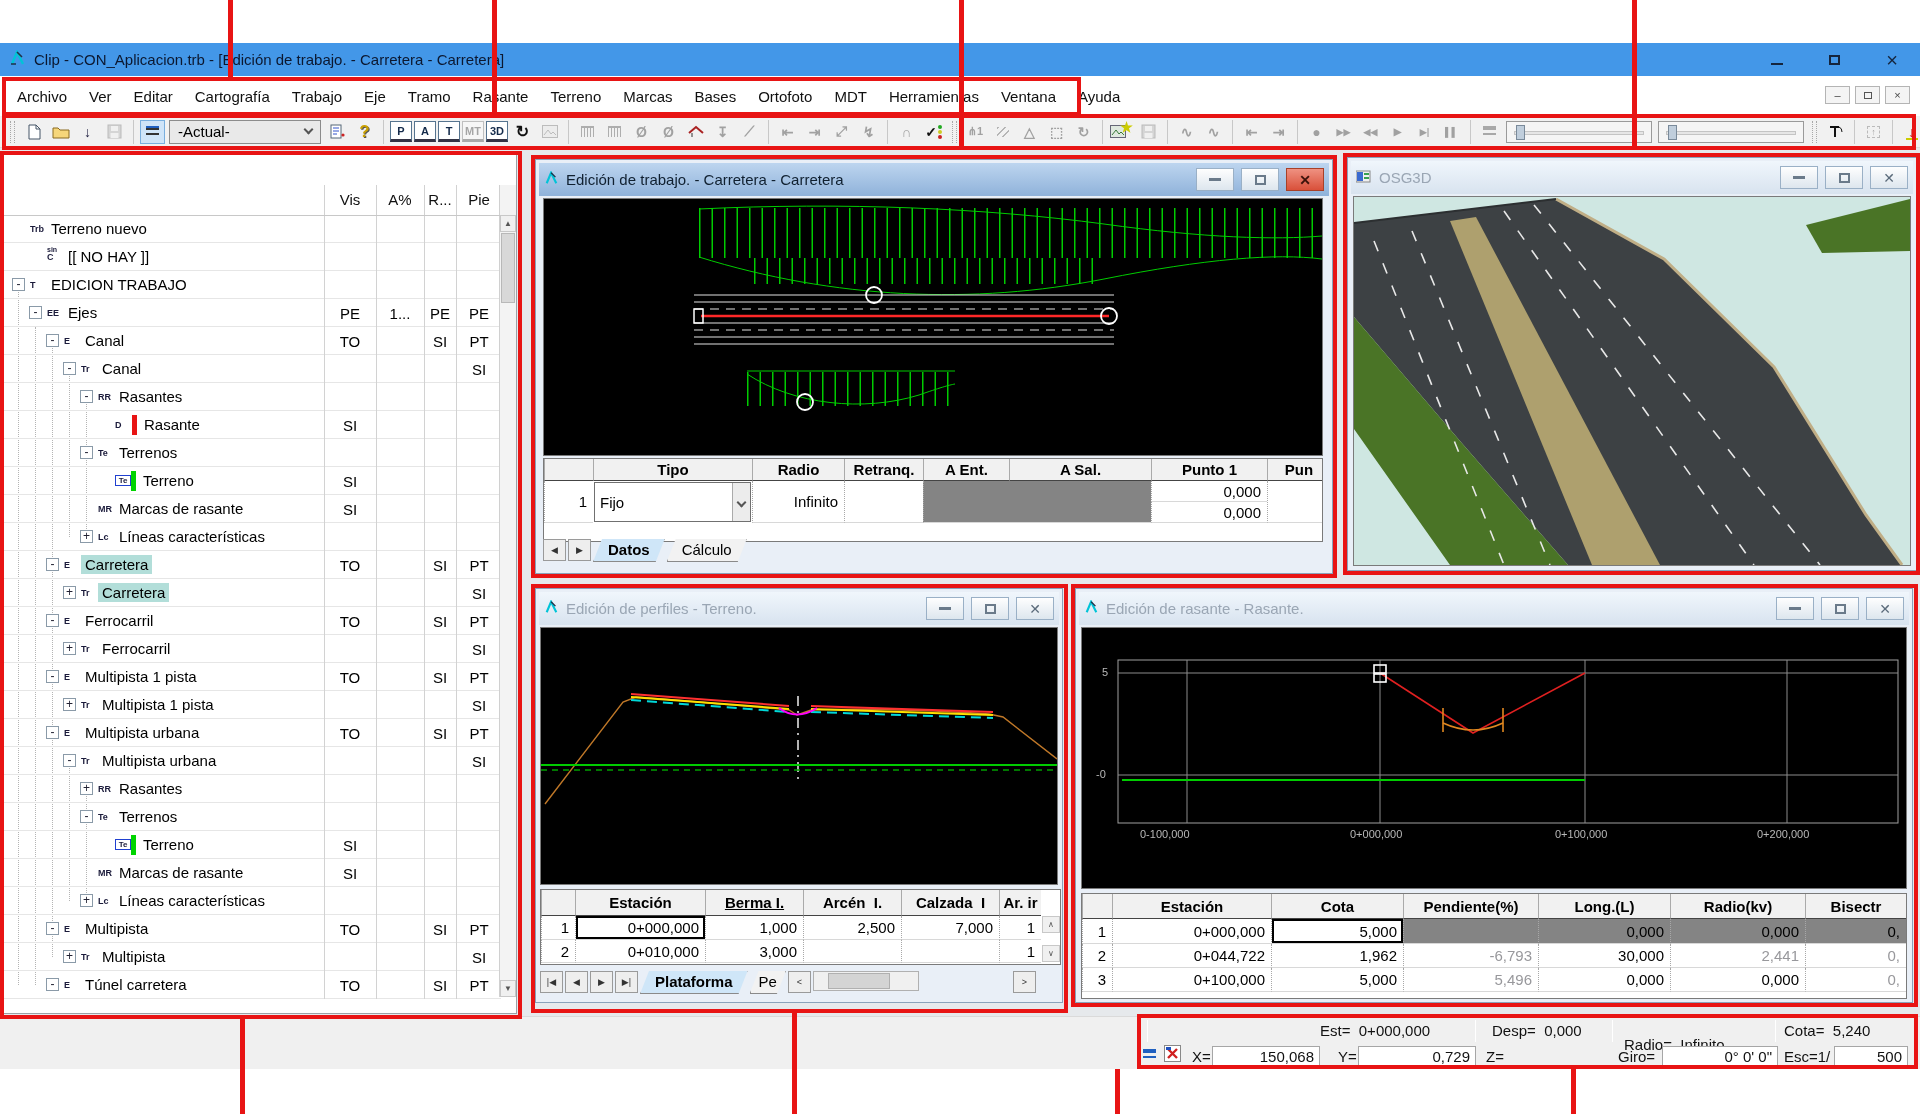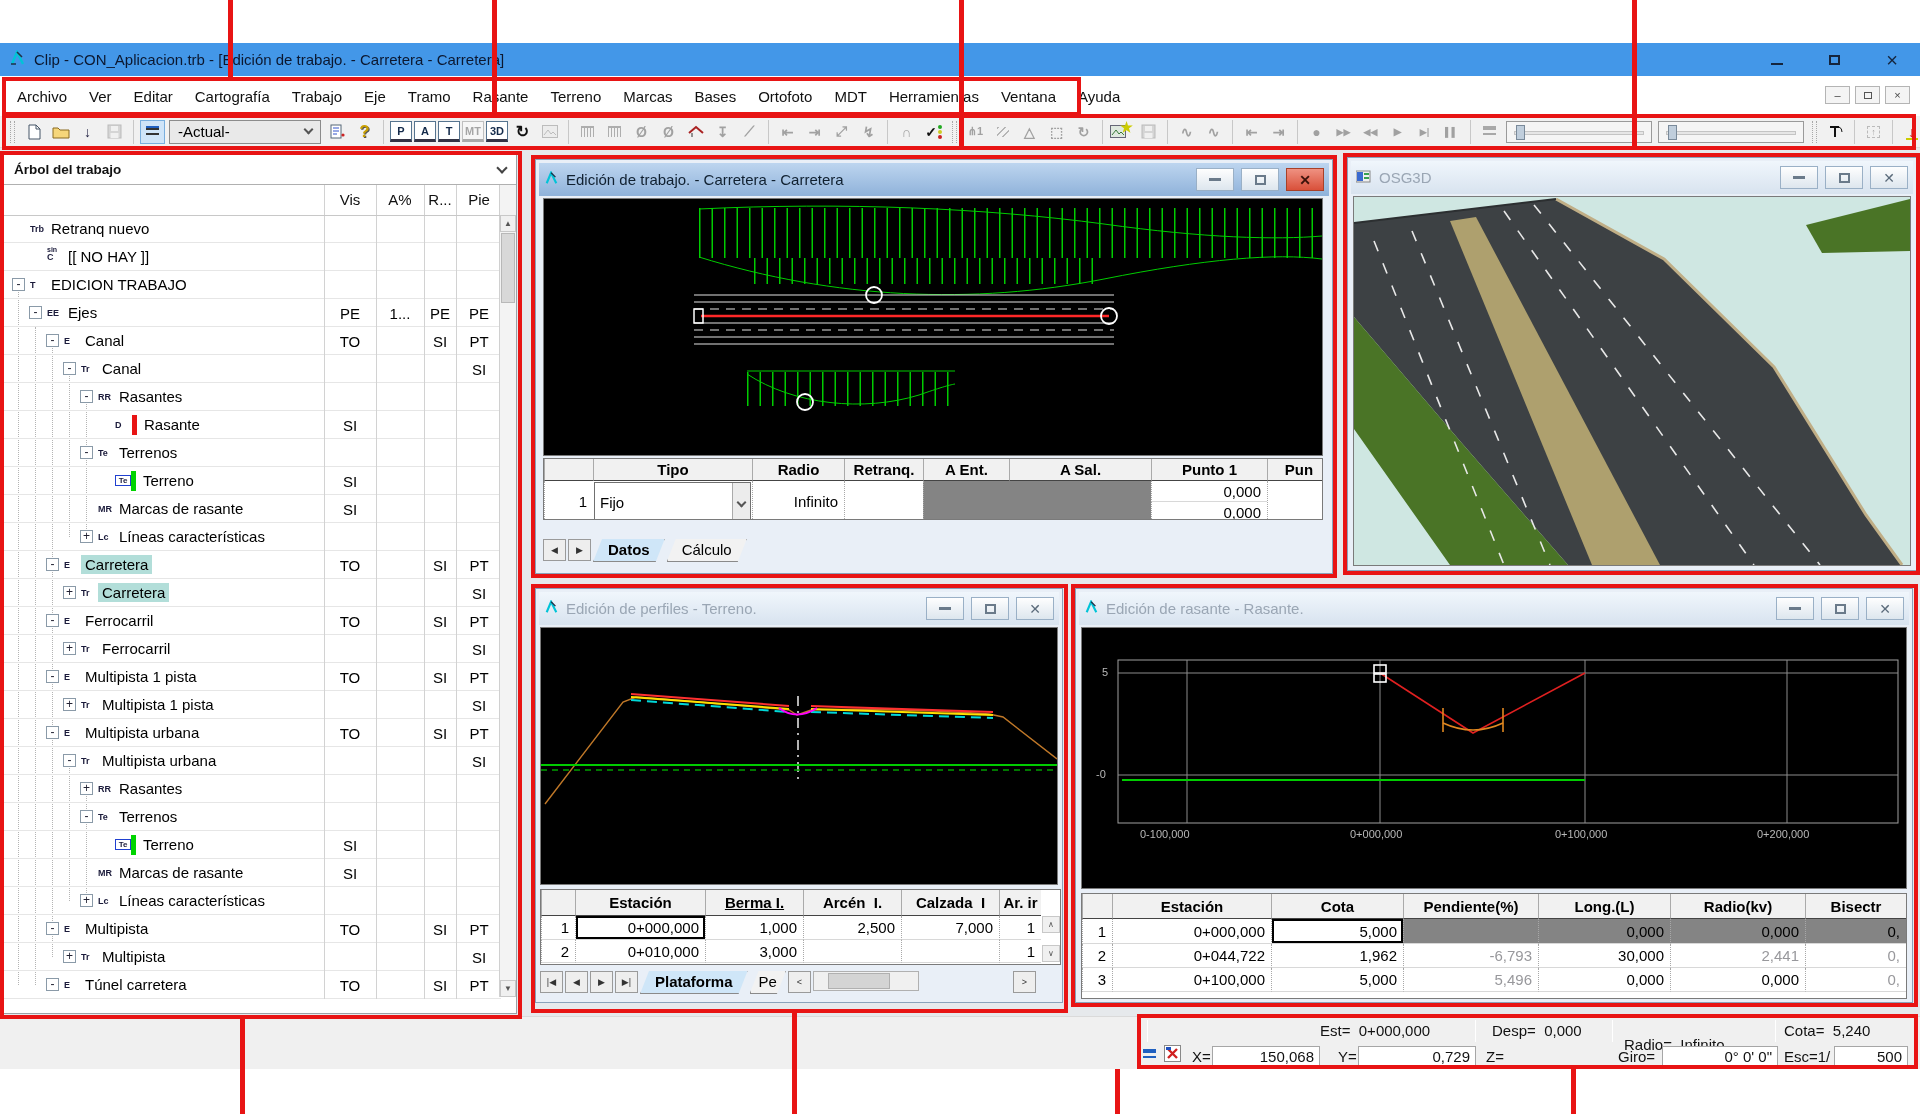--- a/index.html
+++ b/index.html
@@ -343,38 +343,34 @@
       <span class="tsep"></span>
       <span class="tb">
         <b style="color:#c22">↓</b>
         <i style="position:absolute;margin-top:14px;width:12px;height:2px;background:#cc0"></i>
       </span>
     </div>
 
   <div class="abs" style="left:0;top:148px;width:1920px;height:868px;background:#e6e9ec"></div>
 
   <div class="tree-panel">
-    <div class="tree-head">
-      <span>Árbol del trabajo</span>
-      <i class="tree-chev"></i>
-    </div>
     <div id="tree-cols"></div>
     <div class="tree-body" id="tree-body">
         <div class="guide" style="left: 14px; top: 70px; height: 700px;"></div>
         <div class="guide" style="left: 31px; top: 112px; height: 658px;"></div>
         <div class="guide" style="left: 48px; top: 126px; height: 616px;"></div>
         <div class="guide" style="left: 65px; top: 154px; height: 168px;"></div>
         <div class="guide" style="left: 65px; top: 546px; height: 140px;"></div>
         <div class="guide" style="left: 82px; top: 182px; height: 140px;"></div>
         <div class="guide" style="left: 82px; top: 574px; height: 112px;"></div>
         <div class="trow">
           <span class="tind" style="width: 8px;"></span>
           <span class="texp-sp"></span>
           <span class="ticon">Trb</span>
-          <span class="tlabel">Retranq nuevo</span>
+          <span class="tlabel">Terreno nuevo</span>
           <span class="tv" style="left: 320px; top: 0px; width: 52px; height: 28px; position: absolute;"></span>
           <span class="tv" style="left: 372px; top: 0px; width: 48px; height: 28px; position: absolute;"></span>
           <span class="tv" style="left: 420px; top: 0px; width: 32px; height: 28px; position: absolute;"></span>
           <span class="tv" style="left: 452px; top: 0px; width: 46px; height: 28px; position: absolute;"></span>
         </div>
         <div class="trow">
           <span class="tind" style="width: 25px;"></span>
           <span class="texp-sp"></span>
           <span class="ticon"><i class="tsup">sin</i>C</span>
           <span class="tlabel">[[ NO HAY ]]</span>
@@ -699,21 +695,21 @@
           <line x1="157" y1="117" x2="565" y2="117" stroke="#ff2828" stroke-width="2.5"></line>
           <rect x="150" y="110" width="9" height="14" fill="none" stroke="#ffffff" stroke-width="1.5"></rect>
           <circle cx="330" cy="96" r="8" fill="none" stroke="#ffffff" stroke-width="1.8"></circle>
           <circle cx="565" cy="117" r="8" fill="none" stroke="#ffffff" stroke-width="1.8"></circle>
           <path d="M203,172H411" stroke="#00cc00"></path>
           <line x1="203" y1="190" x2="411" y2="190" stroke="#00cc00" stroke-width="34" stroke-dasharray="1.5 11"></line>
           <path d="M203,175 C250,206 320,213 375,196 C395,189 405,186 411,185" stroke="#00cc00" fill="none"></path>
           <circle cx="261" cy="203" r="8" fill="none" stroke="#ffffff" stroke-width="1.8"></circle>
         </svg>
       </div>
-      <div class="tbl" id="tbl-trabajo" style="left:4px;top:262px;width:780px;height:62px">
+      <div class="tbl" id="tbl-trabajo" style="left:4px;top:262px;width:780px;height:84px">
           <div class="th" style="left: 0px; top: 0px; width: 49px; height: 22px; position: absolute;"></div>
           <div class="th" style="left: 49px; top: 0px; width: 159px; height: 22px; position: absolute;">Tipo</div>
           <div class="th" style="left: 208px; top: 0px; width: 92px; height: 22px; position: absolute;">Radio</div>
           <div class="th" style="left: 300px; top: 0px; width: 79px; height: 22px; position: absolute;">Retranq.</div>
           <div class="th" style="left: 379px; top: 0px; width: 86px; height: 22px; position: absolute;">A Ent.</div>
           <div class="th" style="left: 465px; top: 0px; width: 142px; height: 22px; position: absolute;">A Sal.</div>
           <div class="th" style="left: 607px; top: 0px; width: 116px; height: 22px; position: absolute;">Punto 1</div>
           <div class="th" style="left: 723px; top: 0px; width: 63px; height: 22px; position: absolute;">Pun</div>
           <div class="td num" style="left: 0px; top: 22px; width: 49px; height: 42px; position: absolute;">1</div>
           <div class="cmb" style="left: 50px; top: 23px; width: 157px; height: 40px; position: absolute;">

